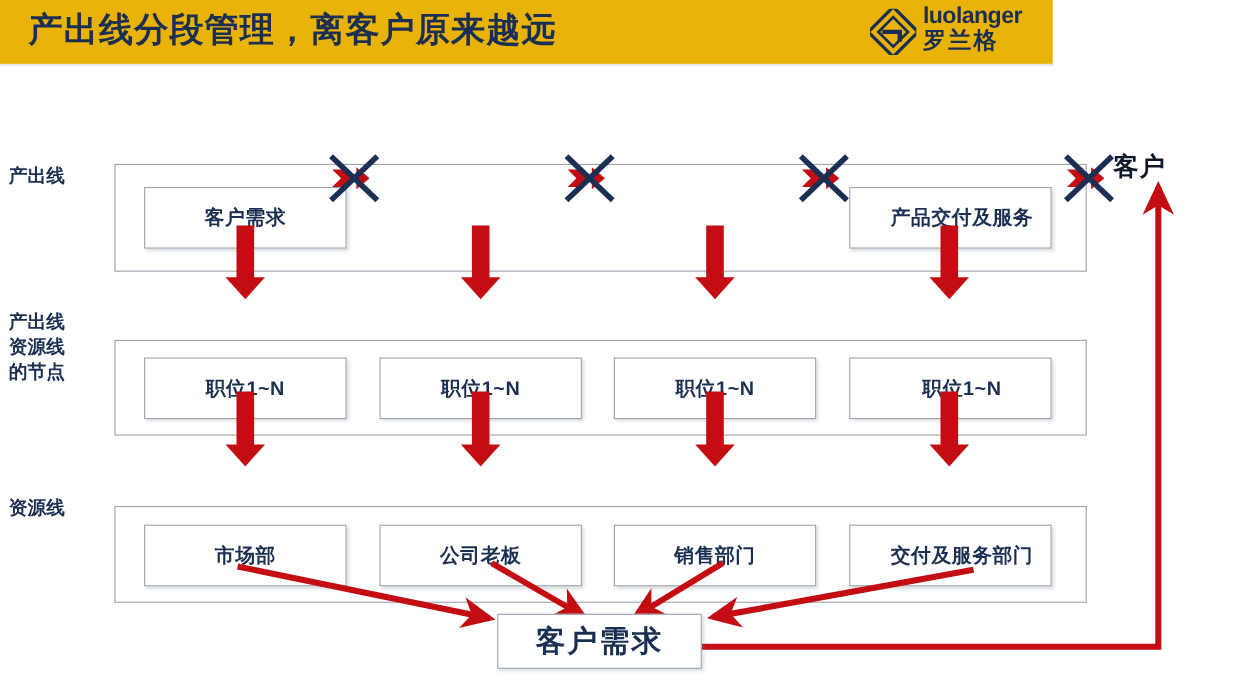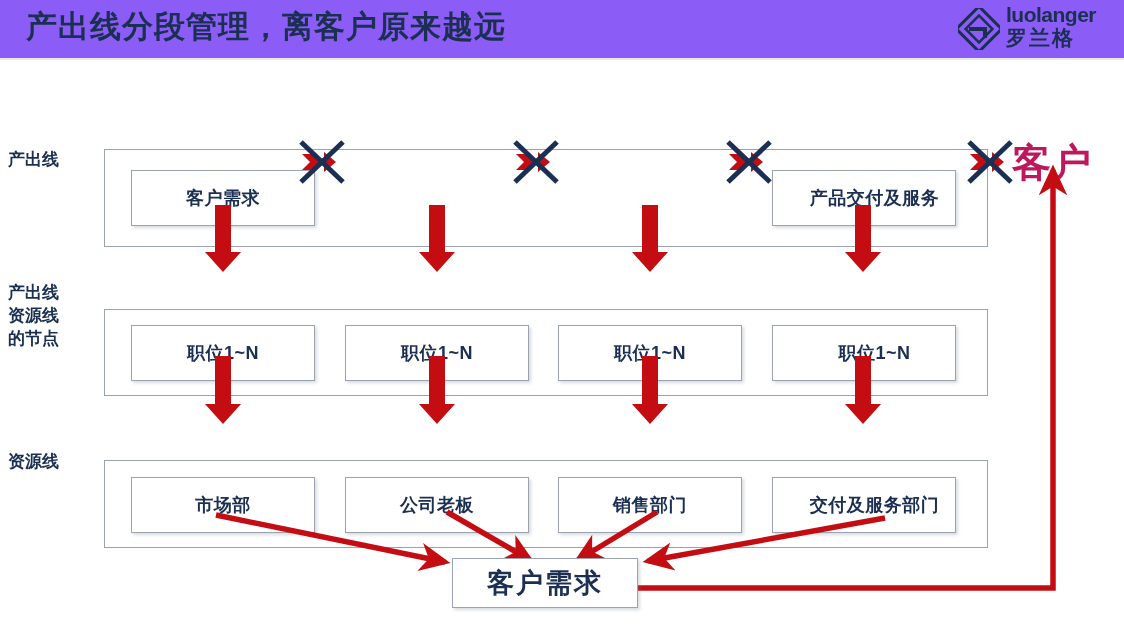--- a/index.html
+++ b/index.html
@@ -15,23 +15,23 @@
     width: 1124px;
     height: 634px;
     background: #ffffff;
     overflow: hidden;
   }
 
   
   #header {
     position: absolute;
     left: 0; top: 0;
-    width: 1124px;
+    width: 957px;
     height: 58px;
-    background: #8b5cf6;
+    background: #eab308;
     border-bottom: 2px solid #e8eaee;
   }
   #slide-title {
     position: absolute;
     left: 26px;
     top: 6px;
     font-size: 31px;
     font-weight: bold;
     color: #1b2f52;
     letter-spacing: 1px;
@@ -144,23 +144,23 @@
   #link-0 { left: 295px; }
   #link-1 { left: 509px; }
   #link-2 { left: 722px; }
   #link-3 { left: 963px; }
 
   
   #customer {
     position: absolute;
     left: 1012px;
     top: 136px;
-    font-size: 39px;
-    font-weight: bold;
-    color: #be185d;
+    font-size: 23px;
+    font-weight: bold;
+    color: #0f172a;
     white-space: nowrap;
     letter-spacing: 1px;
   }
 
   
   .overlay {
     position: absolute;
     left: 0; top: 0;
     width: 1124px;
     height: 634px;

